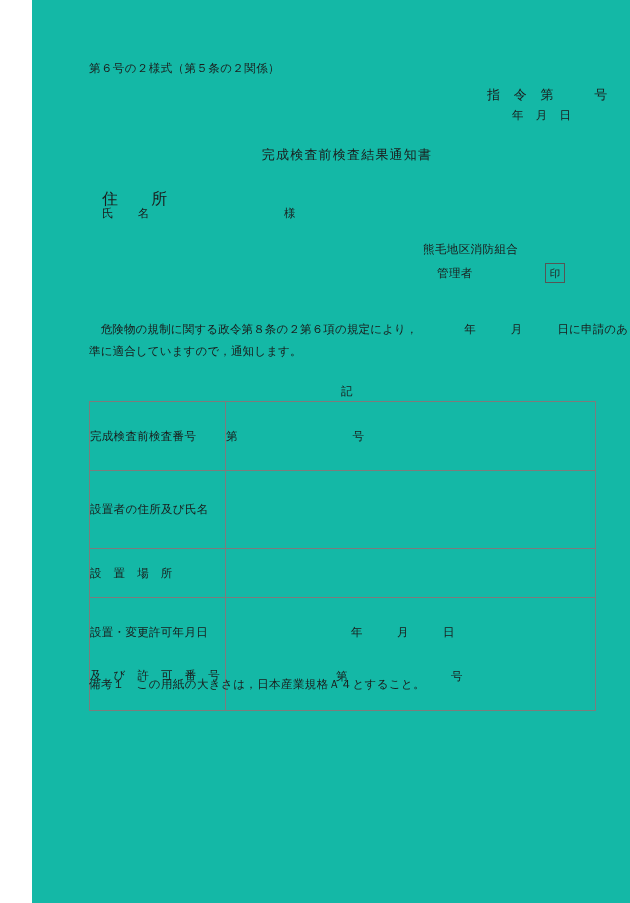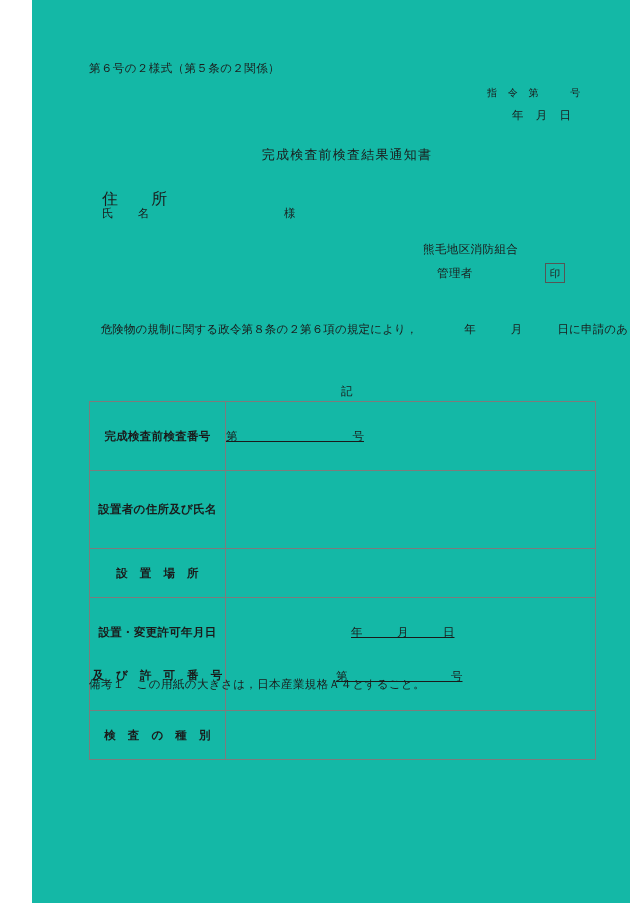--- a/index.html
+++ b/index.html
@@ -30,21 +30,21 @@
     color: #1b1b1b;
   }
   .form-no {
     left: 57px;
     top: 60px;
     font-size: 11.5px;
   }
   .order-line {
     left: 455px;
     top: 85px;
-    font-size: 10px;
+    font-size: 13px;
   }
   .date-line {
     left: 480px;
     top: 107px;
     font-size: 11.5px;
   }
   .doc-title {
     left: 0;
     top: 145px;
     width: 630px;
@@ -119,32 +119,31 @@
     table-layout: fixed;
   }
   .form-table td {
     border: 1px solid #7c7c7c;
     font-size: 11.5px;
     padding: 0;
     vertical-align: middle;
   }
   .cell-label {
     width: 135px;
-    text-align: center;
+    text-align: left;
     white-space: pre;
     letter-spacing: 0.3px;
-    font-weight: bold;
   }
   .cell-label .lbl-line { display: block; line-height: 19px; }
   .cell-value {
     width: 369px;
     white-space: pre;
     position: relative;
   }
-  .val-line { display: block; line-height: 20px; white-space: pre; text-decoration: underline; }
+  .val-line { display: block; line-height: 20px; white-space: pre; }
 
   .r1 { height: 40px; }
   .r2 { height: 78px; }
   .r3 { height: 41px; }
   .r4 { height: 76px; }
   .r5 { height: 40px; }
 
   .pad-left-120 { padding-left: 120px; }
 
   .note {
@@ -169,20 +168,21 @@
   <div class="abs t addr-label">住　　所</div>
   <div class="abs t name-label">氏　　名</div>
   <div class="abs t sama">様</div>
 
   <div class="abs t org-name">熊毛地区消防組合</div>
   <div class="abs t org-role">管理者</div>
   <div class="abs seal-box">印</div>
 
   <div class="abs body-wrap">
     <div class="body-line">　危険物の規制に関する政令第８条の２第６項の規定により，　　　　年　　　月　　　日に申請のあ</div>
+    <div class="body-line">準に適合していますので，通知します。</div>
   </div>
 
   <div class="abs t ki">記</div>
 
   <table class="abs form-table">
     <tbody>
       <tr class="r1">
         <td class="cell-label">完成検査前検査番号</td>
         <td class="cell-value pad-left-120">
           <span class="val-line">第　　　　　　　　　　号</span>
@@ -207,24 +207,18 @@
         <td class="cell-label">
           <span class="lbl-line">設置・変更許可年月日</span>
           <span class="lbl-line">及　び　許　可　番　号</span>
         </td>
         <td class="cell-value">
           <span class="val-line pad-left-125" style="padding-left:125px;">年　　　月　　　日</span>
           <span class="val-line" style="padding-left:110px;">第　　　　　　　　　号</span>
         </td>
       </tr>
 
-      <tr class="r5">
-        <td class="cell-label">検　査　の　種　別</td>
-        <td class="cell-value">
-          <span class="val-line"></span>
-        </td>
-      </tr>
     </tbody>
   </table>
 
   <div class="abs t note">備考１　この用紙の大きさは，日本産業規格Ａ４とすること。</div>
 
 </div>
 
 </body></html>

